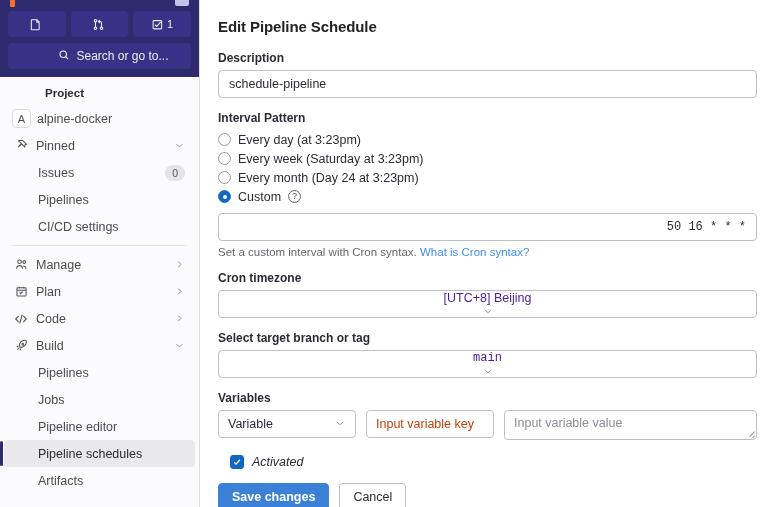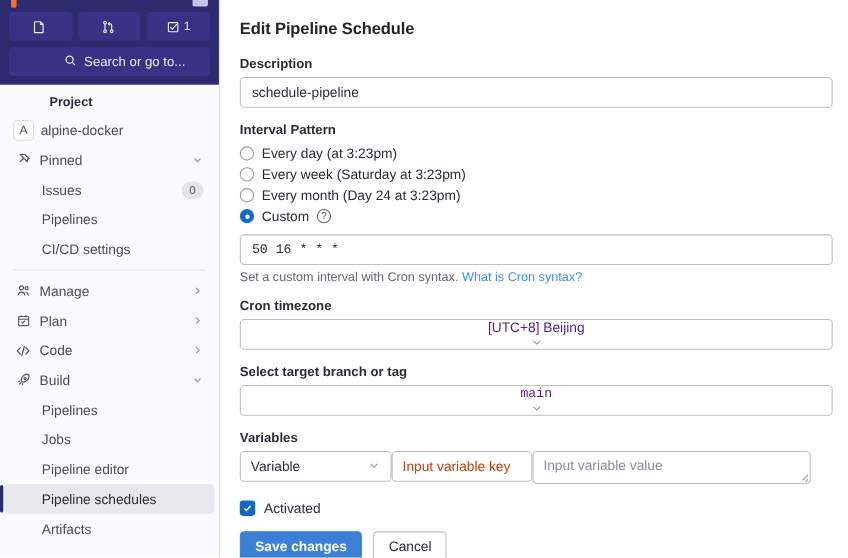--- a/index.html
+++ b/index.html
@@ -173,21 +173,21 @@
     border: 1px solid #bfbfc3; border-radius: 4px;
     background: #fff;
     padding: 0 18px;
     display: flex; align-items: center; justify-content: space-between;
     font-size: 12.5px; color: #4c1d95;
     cursor: pointer;
     flex-direction: column;
   }
   .select.mono .sel-val { font-family: "Liberation Mono", monospace; font-size: 12px; }
   .chev-sm { color: #8c8c96; }
-  .vars-row { display: flex; align-items: flex-start; }
+  .vars-row { display: flex; gap: 10px; align-items: flex-start; }
   .var-select {
     width: 138px; height: 28px;
     border: 1px solid #bfbfc3; border-radius: 4px;
     background: #fff; padding: 0 9px;
     display: flex; align-items: center; justify-content: space-between;
     font-size: 12.5px; color: #2b2b36; cursor: pointer;
   }
   .var-key {
     width: 128px; height: 28px;
     border: 1px solid #bfbfc3; border-radius: 4px;
@@ -209,23 +209,24 @@
   }
   .resize-h::before, .resize-h::after {
     content: ""; position: absolute;
     background: #9b9b9f; height: 1px; width: 12px;
     transform: rotate(-45deg); transform-origin: right bottom;
   }
   .resize-h::before { right: 0; bottom: 2px; }
   .resize-h::after  { right: 0; bottom: 6px; width: 7px; }
   .chk-row {
     display: flex; align-items: center; gap: 8px;
-    margin: 15px 0 14px 0;
+    margin: 15px 0 14px 12px;
     font-size: 12.5px; color: #2b2b36;
     cursor: pointer;
+    font-style: italic;
   }
   .chk {
     width: 14px; height: 14px; flex: 0 0 14px;
     background: #1068bf; border: 1px solid #1068bf;
     border-radius: 3px;
     display: flex; align-items: center; justify-content: center;
   }
   .btn-row { display: flex; gap: 10px; }
   .btn {
     height: 28px; border-radius: 4px;
@@ -441,21 +442,21 @@
       <div class="radio-row">
         <span class="radio"></span>
         <span>Every month (Day 24 at 3:23pm)</span>
       </div>
       <div class="radio-row">
         <span class="radio checked"></span>
         <span>Custom</span>
         <span class="help-ico">?</span>
       </div>
 
-      <div class="txt-input mono" style="margin-top:7px;">
+      <div class="txt-input mono" style="margin-top:7px;justify-content:flex-end;">
         <span>50 16 * * *</span>
       </div>
       <div class="hint">
         <span>Set a custom interval with Cron syntax.</span>
         <a>What is Cron syntax?</a>
       </div>
     </div>
 
     <div class="group">
       <div class="fld-label">Cron timezone</div>

